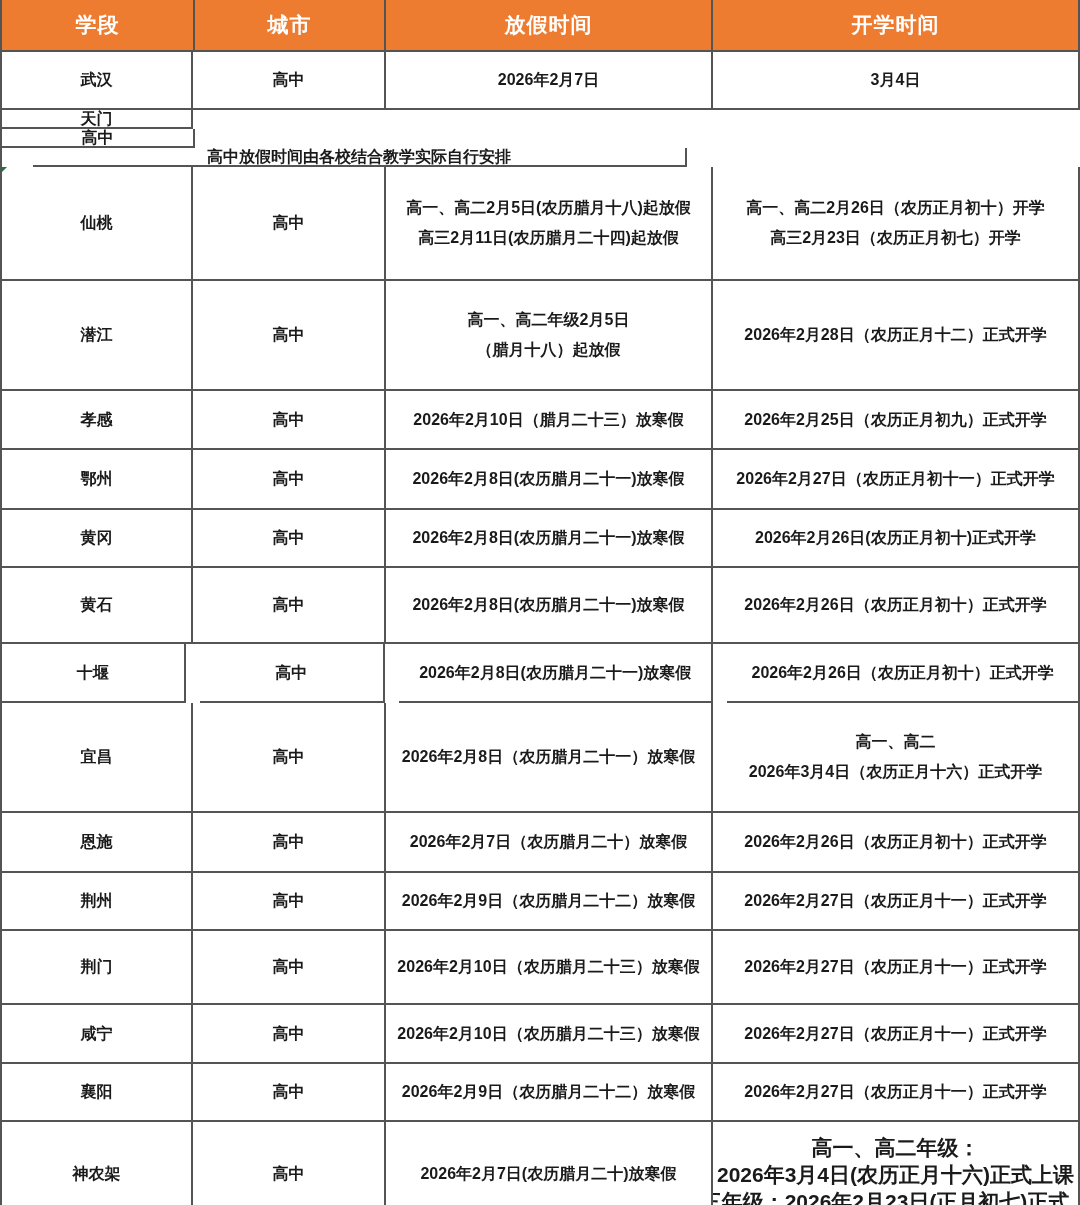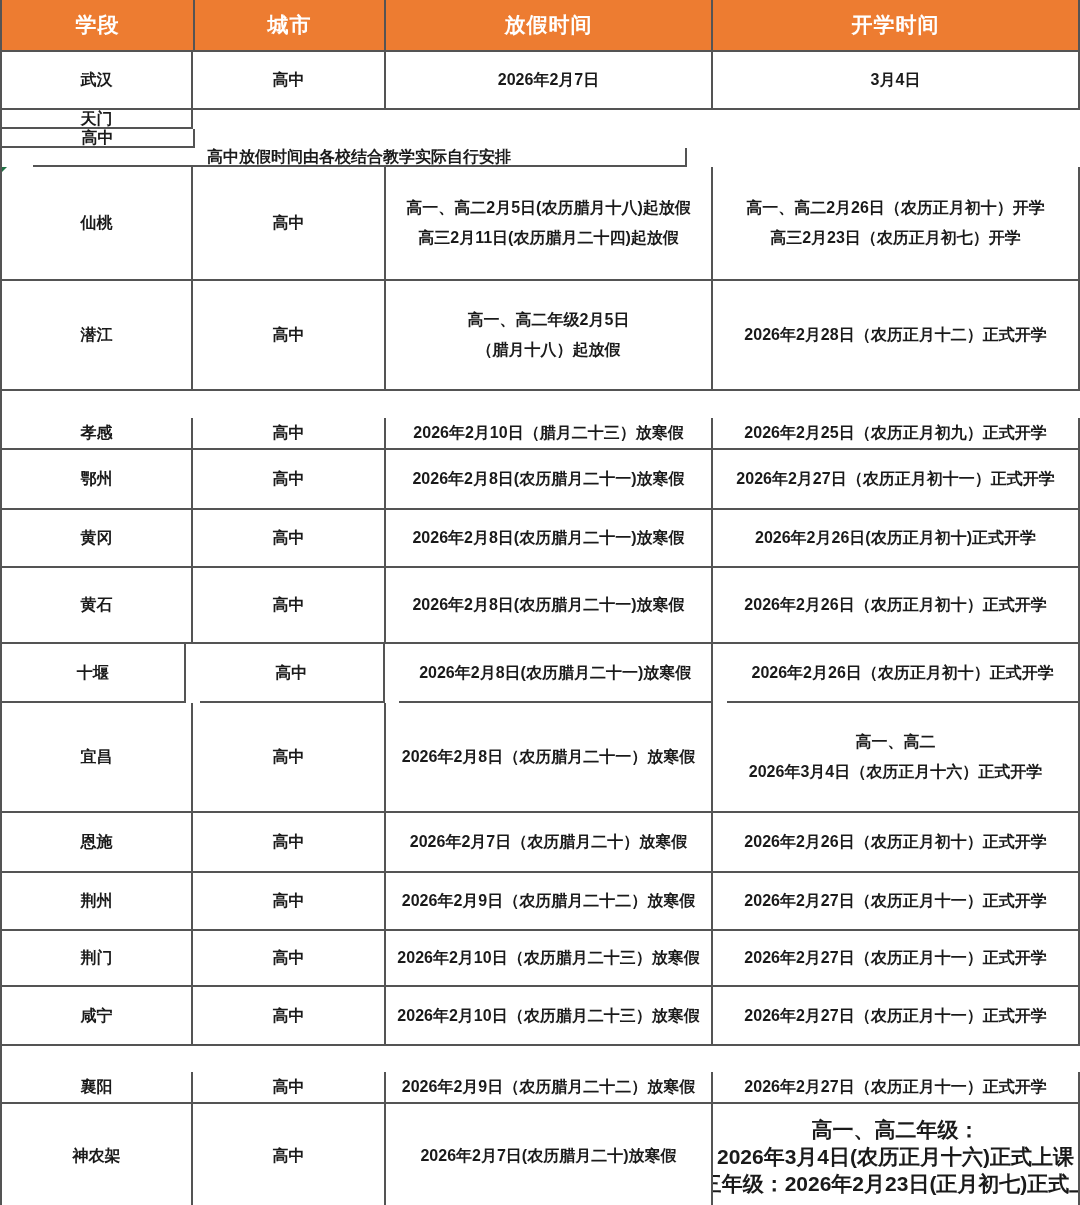--- a/index.html
+++ b/index.html
@@ -133,21 +133,21 @@
           <div class="cell-line">高中</div>
         </div>
         <div class="cell c3">
           <div class="cell-line">高一、高二年级2月5日</div>
           <div class="cell-line">（腊月十八）起放假</div>
         </div>
         <div class="cell c4">
           <div class="cell-line">2026年2月28日（农历正月十二）正式开学</div>
         </div>
       </div>
-      <div class="trow body-row" style="height: 59px; align-items: flex-end;">
+      <div class="trow body-row" style="height: 59px;">
         <div class="cell c1">
           <div class="cell-line">孝感</div>
         </div>
         <div class="cell c2">
           <div class="cell-line">高中</div>
         </div>
         <div class="cell c3">
           <div class="cell-line">2026年2月10日（腊月二十三）放寒假</div>
         </div>
         <div class="cell c4">
@@ -246,21 +246,21 @@
         <div class="cell c2">
           <div class="cell-line">高中</div>
         </div>
         <div class="cell c3">
           <div class="cell-line">2026年2月9日（农历腊月二十二）放寒假</div>
         </div>
         <div class="cell c4">
           <div class="cell-line">2026年2月27日（农历正月十一）正式开学</div>
         </div>
       </div>
-      <div class="trow body-row" style="height: 56px;">
+      <div class="trow body-row" style="height: 74px;">
         <div class="cell c1">
           <div class="cell-line">荆门</div>
         </div>
         <div class="cell c2">
           <div class="cell-line">高中</div>
         </div>
         <div class="cell c3">
           <div class="cell-line">2026年2月10日（农历腊月二十三）放寒假</div>
         </div>
         <div class="cell c4">
@@ -274,21 +274,21 @@
         <div class="cell c2">
           <div class="cell-line">高中</div>
         </div>
         <div class="cell c3">
           <div class="cell-line">2026年2月10日（农历腊月二十三）放寒假</div>
         </div>
         <div class="cell c4">
           <div class="cell-line">2026年2月27日（农历正月十一）正式开学</div>
         </div>
       </div>
-      <div class="trow body-row" style="height: 58px; align-items: flex-end;">
+      <div class="trow body-row" style="height: 58px;">
         <div class="cell c1">
           <div class="cell-line">襄阳</div>
         </div>
         <div class="cell c2">
           <div class="cell-line">高中</div>
         </div>
         <div class="cell c3">
           <div class="cell-line">2026年2月9日（农历腊月二十二）放寒假</div>
         </div>
         <div class="cell c4">

